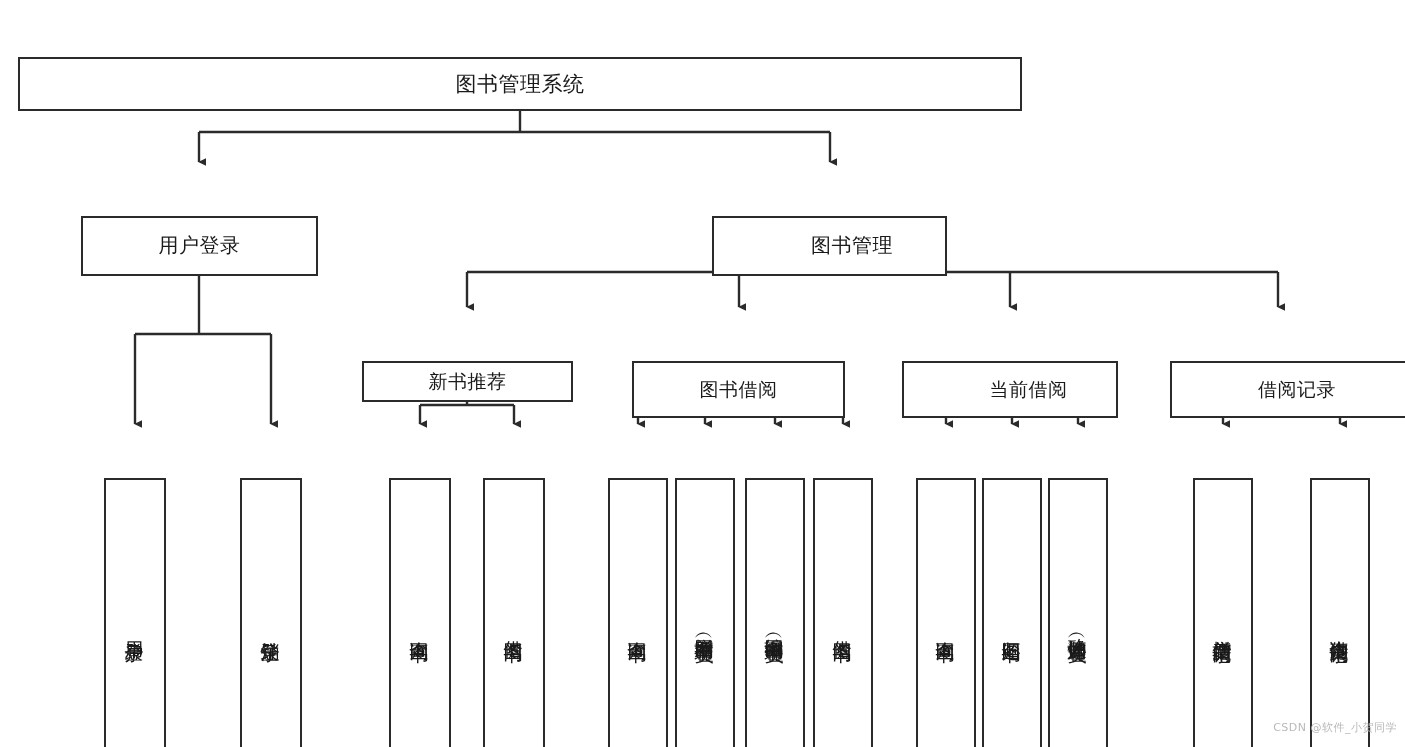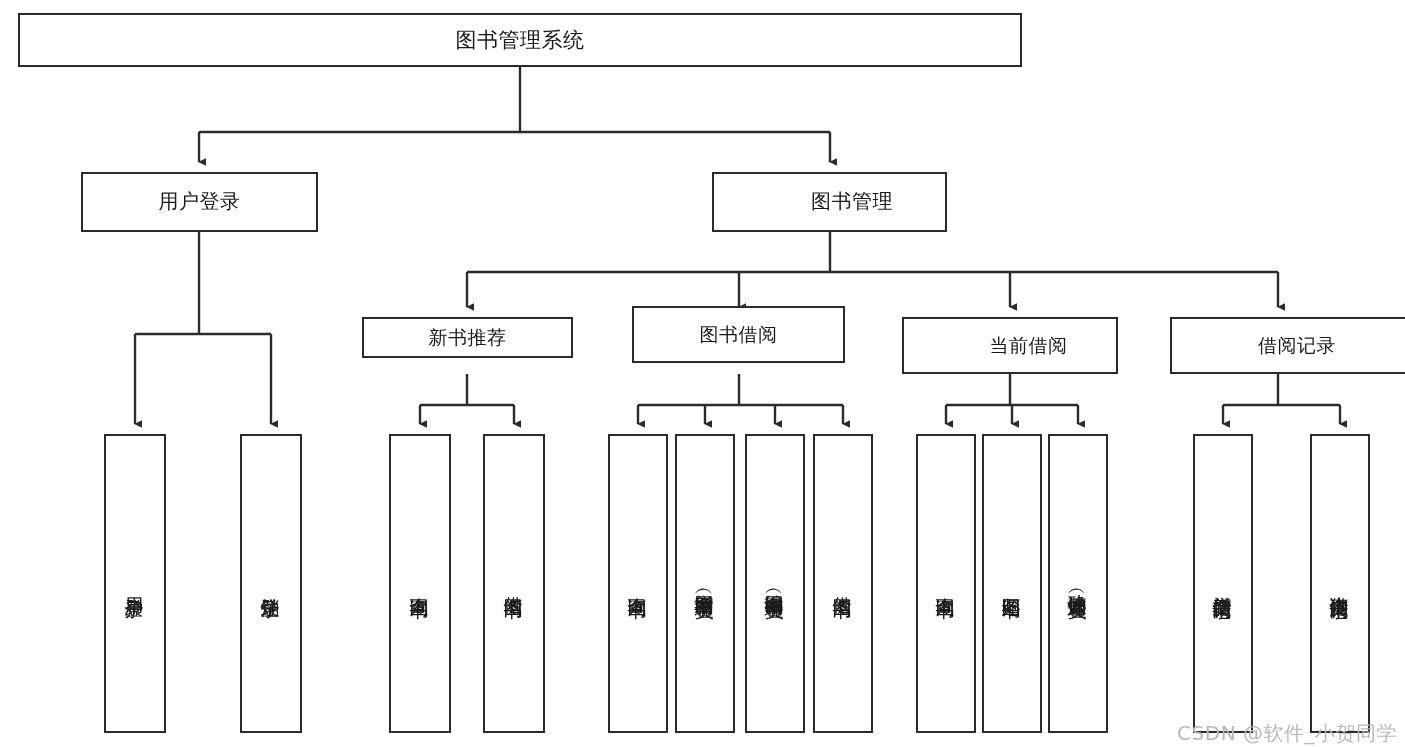--- a/index.html
+++ b/index.html
@@ -27,20 +27,21 @@
   }
   .node {
     position: absolute;
     box-sizing: border-box;
     background: #ffffff;
     border: 2px solid #2b2b2b;
     display: flex;
     align-items: center;
     justify-content: center;
     color: #1a1a1a;
+    margin-top: 44px;
   }
   .node-label {
     display: block;
     text-align: center;
     line-height: 1.18;
     letter-spacing: 0.5px;
   }
   .node.level0 .node-label { font-size: 21px; }
   .node.level1 .node-label { font-size: 20px; }
   .node.level2 .node-label { font-size: 19px; }
@@ -53,22 +54,22 @@
     writing-mode: vertical-rl;
     text-orientation: upright;
     font-size: 19px;
     line-height: 1.16;
     letter-spacing: 1px;
     white-space: nowrap;
   }
   #watermark {
     position: absolute;
     right: 8px;
-    bottom: 0;
-    font-size: 20px;
+    bottom: 12px;
+    font-size: 11px;
     color: #b9b9b9;
     letter-spacing: 0.5px;
     white-space: nowrap;
     user-select: none;
   }
 </style>
 </head>
 <body>
 
 <div id="diagram-root">
@@ -130,21 +131,21 @@
   <div class="node level1" style="left:81px; top:172px; width:237px; height:60px;">
     <span class="node-label">用户登录</span>
   </div>
   <div class="node level1" style="left:712px; top:172px; width:235px; height:60px;padding-left:45px;">
     <span class="node-label">图书管理</span>
   </div>
 
   <div class="node level2" style="left:362px; top:317px; width:211px; height:41px;">
     <span class="node-label">新书推荐</span>
   </div>
-  <div class="node level2" style="left:632px; top:306px; width:213px; height:57px;">
+  <div class="node level2" style="left:632px; top:317px; width:213px; height:57px;">
     <span class="node-label">图书借阅</span>
   </div>
   <div class="node level2" style="left:902px; top:317px; width:216px; height:57px;padding-left:37px;">
     <span class="node-label">当前借阅</span>
   </div>
   <div class="node level2" style="left:1170px; top:317px; width:254px; height:57px;">
     <span class="node-label">借阅记录</span>
   </div>
 
   <div class="node leaf" style="left:104px; top:434px; width:62px; height:299px;">

